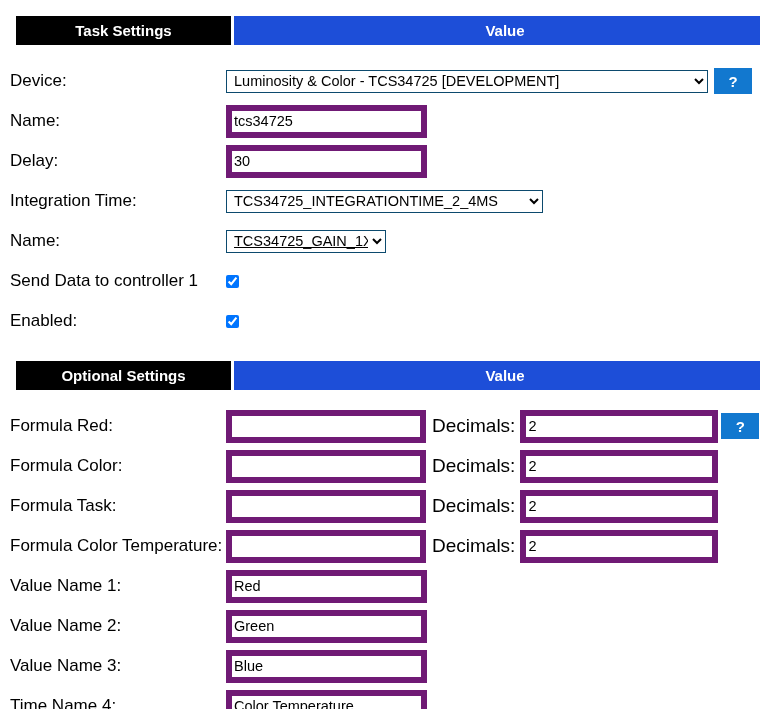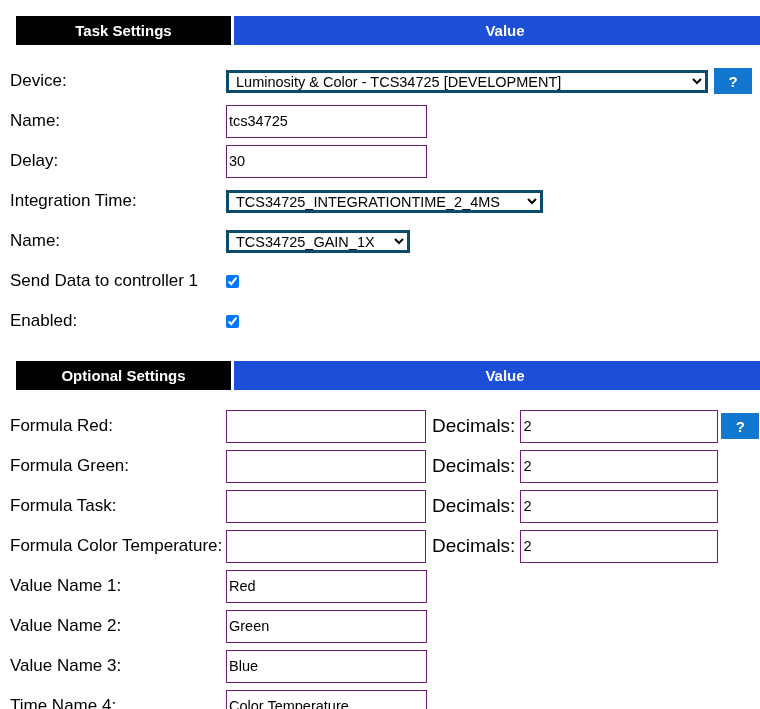--- a/index.html
+++ b/index.html
@@ -78,47 +78,47 @@
     padding-left: 11px;
     box-sizing: border-box;
   }
 
   
   input.txt {
     font-family: "Liberation Sans", sans-serif;
     font-size: 14.5px;
     color: #000;
     background: #ffffff;
-    border: 1px solid #701a75;
+    border: 6px solid #701a75;
     height: 33px;
     line-height: 22px;
     padding: 0 2px;
     box-sizing: border-box;
     outline: none;
   }
   input.txt.std { width: 201px; }
   input.txt.formula { width: 200px; }
   input.txt.decimals { width: 198px; }
 
   select.sel {
     font-family: "Liberation Sans", sans-serif;
     font-size: 14.5px;
     color: #000;
     background: #ffffff;
-    border: 3px solid #0c4a6e;
+    border: 1px solid #0c4a6e;
     height: 23px;
     padding: 0 1px 0 3px;
     box-sizing: border-box;
     outline: none;
     -webkit-appearance: menulist;
     appearance: menulist;
   }
   select.sel.device { width: 482px; }
   select.sel.integration { width: 317px; }
-  select.sel.gain { width: 184px; }
+  select.sel.gain { width: 160px; text-decoration: underline; }
 
   
   .cbwrap {
     display: inline-flex;
     align-items: center;
   }
   input.cb {
     width: 13px;
     height: 13px;
     margin: 0;
@@ -254,21 +254,21 @@
     <div class="label">Formula Red:</div>
     <div class="field">
       <input class="txt formula" type="text" value="" style="">
       <span class="decimals-label">Decimals:</span>
       <input class="txt decimals" type="text" value="2" style="">
       <button class="help-btn formula-help">?</button>
     </div>
   </div>
 
   <div class="row">
-    <div class="label">Formula Green:</div>
+    <div class="label">Formula Color:</div>
     <div class="field">
       <input class="txt formula" type="text" value="" style="">
       <span class="decimals-label">Decimals:</span>
       <input class="txt decimals" type="text" value="2" style="">
     </div>
   </div>
 
   <div class="row">
     <div class="label">Formula Task:</div>
     <div class="field">

